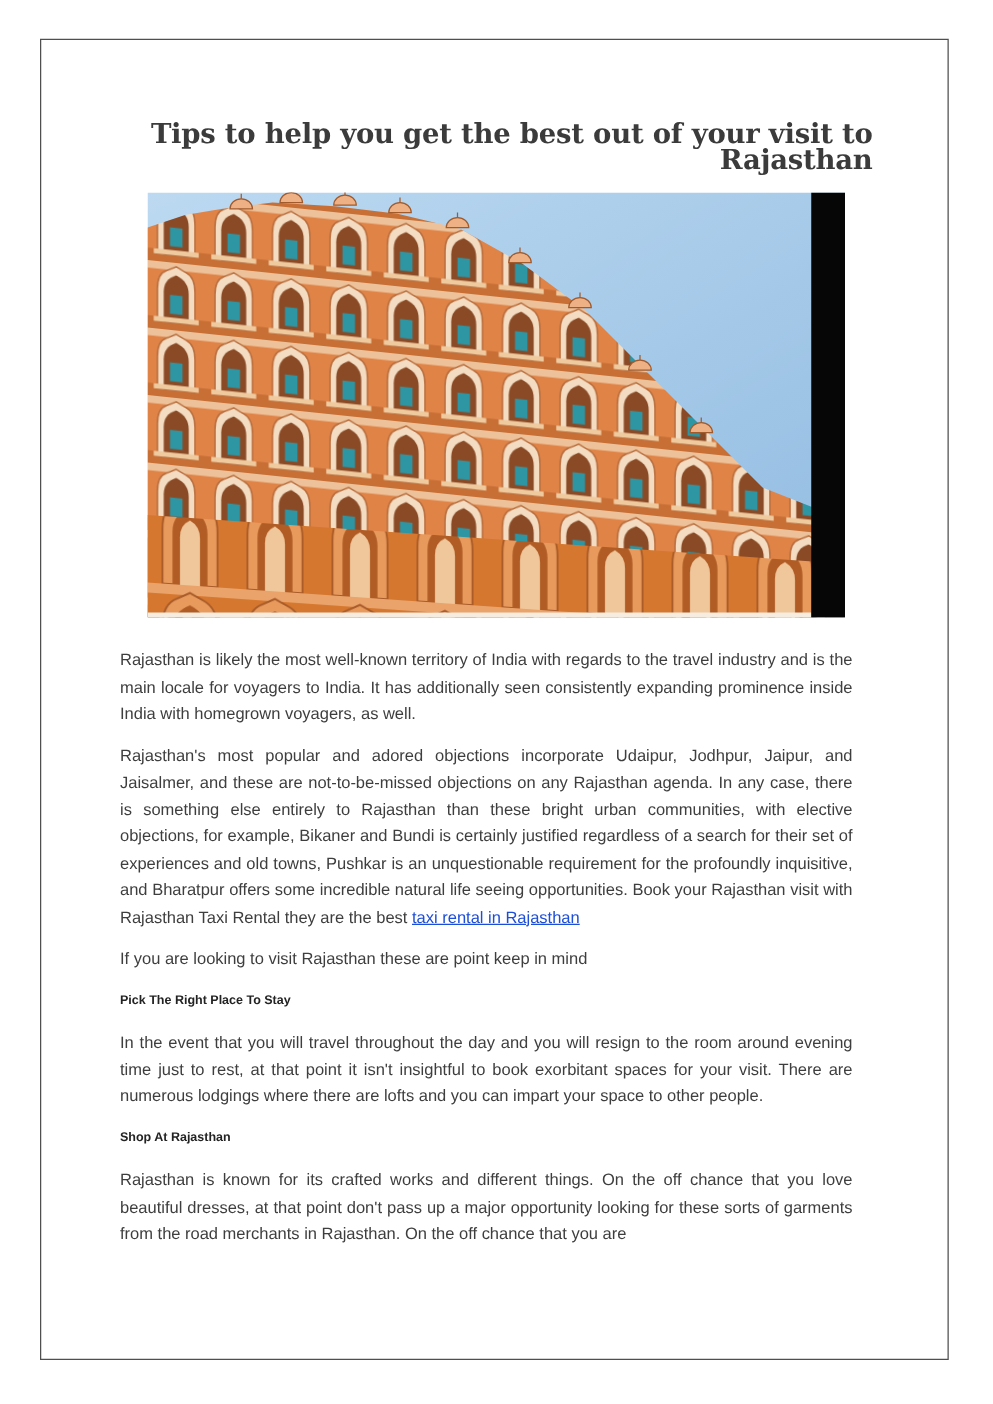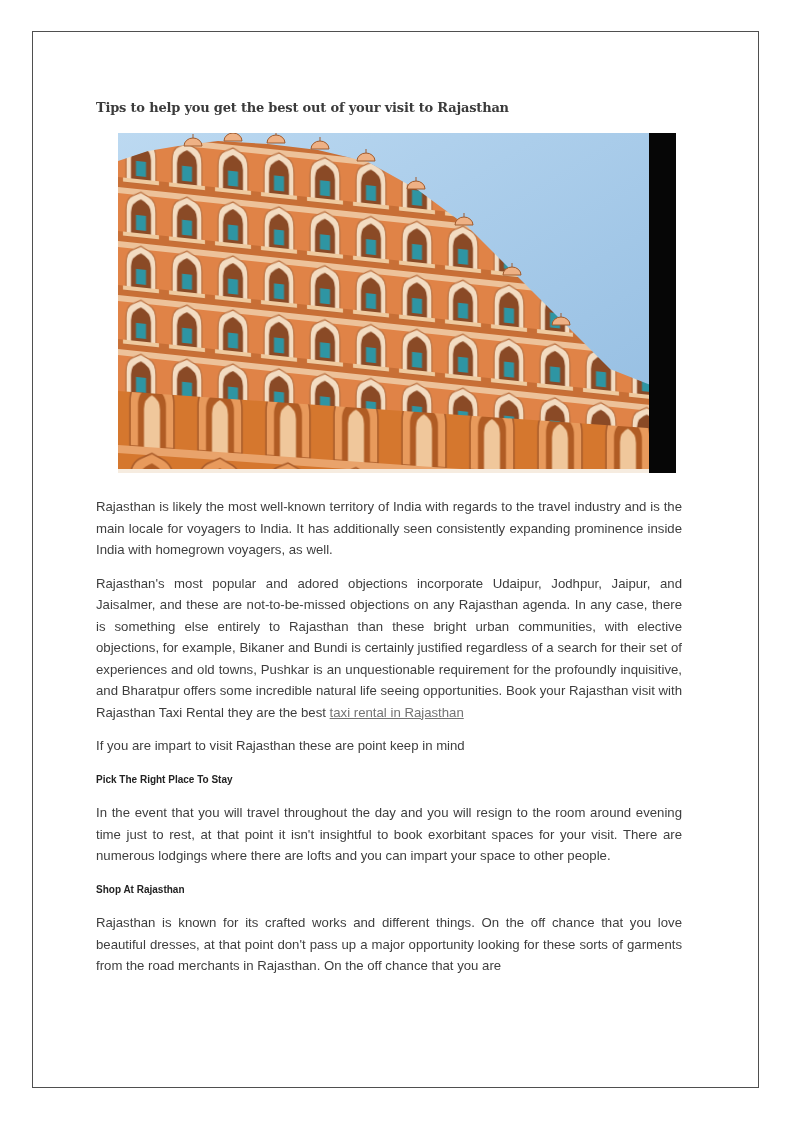--- a/index.html
+++ b/index.html
@@ -18,24 +18,24 @@
     box-sizing: border-box;
   }
   .content {
     position: absolute;
     left: 96px; top: 0;
     width: 602px;
     color: #3e3e3e;
   }
   .doc-title {
     font-family: "DejaVu Serif", serif;
-    font-size: 13px;
+    font-size: 22px;
     font-weight: bold;
     color: #3b3b3b;
-    text-align: left;
+    text-align: right;
     line-height: 21px;
     margin: 97px 0 0 0;
     letter-spacing: -0.2px;
   }
   .hero {
     margin: 15px 0 0 22px;
     width: 558px; height: 340px;
     line-height: 0;
   }
   .content p {
@@ -47,21 +47,21 @@
   }
   .content p.intro { margin-top: 23px; }
   .content h2 {
     font-size: 10px;
     line-height: 21.5px;
     font-weight: bold;
     color: #232323;
     margin: 0 0 12px 0;
   }
   a.doc-link {
-    color: #737373;
+    color: #1d4ed8;
     text-decoration: underline;
     cursor: pointer;
   }
 </style>
 </head>
 <body>
 
 <div class="page-border"></div>
 
 <div class="content">
@@ -122,21 +122,21 @@
 
       <rect y="336" width="531" height="4" fill="#f6ece0"></rect>
       <rect x="531" width="27" height="340" fill="#060606"></rect>
     </svg>
   </div>
 
   <p class="intro">Rajasthan is likely the most well-known territory of India with regards to the travel industry and is the main locale for voyagers to India. It has additionally seen consistently expanding prominence inside India with homegrown voyagers, as well.</p>
 
   <p><span>Rajasthan's most popular and adored objections incorporate Udaipur, Jodhpur, Jaipur, and Jaisalmer, and these are not-to-be-missed objections on any Rajasthan agenda. In any case, there is something else entirely to Rajasthan than these bright urban communities, with elective objections, for example, Bikaner and Bundi is certainly justified regardless of a search for their set of experiences and old towns, Pushkar is an unquestionable requirement for the profoundly inquisitive, and Bharatpur offers some incredible natural life seeing opportunities. Book your Rajasthan visit with Rajasthan Taxi Rental they are the best </span><a class="doc-link" href="#">taxi rental in Rajasthan</a></p>
 
-  <p>If you are impart to visit Rajasthan these are point keep in mind</p>
+  <p>If you are looking to visit Rajasthan these are point keep in mind</p>
 
   <h2>Pick The Right Place To Stay</h2>
 
   <p>In the event that you will travel throughout the day and you will resign to the room around evening time just to rest, at that point it isn't insightful to book exorbitant spaces for your visit. There are numerous lodgings where there are lofts and you can impart your space to other people.</p>
 
   <h2>Shop At Rajasthan</h2>
 
   <p>Rajasthan is known for its crafted works and different things. On the off chance that you love beautiful dresses, at that point don't pass up a major opportunity looking for these sorts of garments from the road merchants in Rajasthan. On the off chance that you are</p>
 
 </div>

